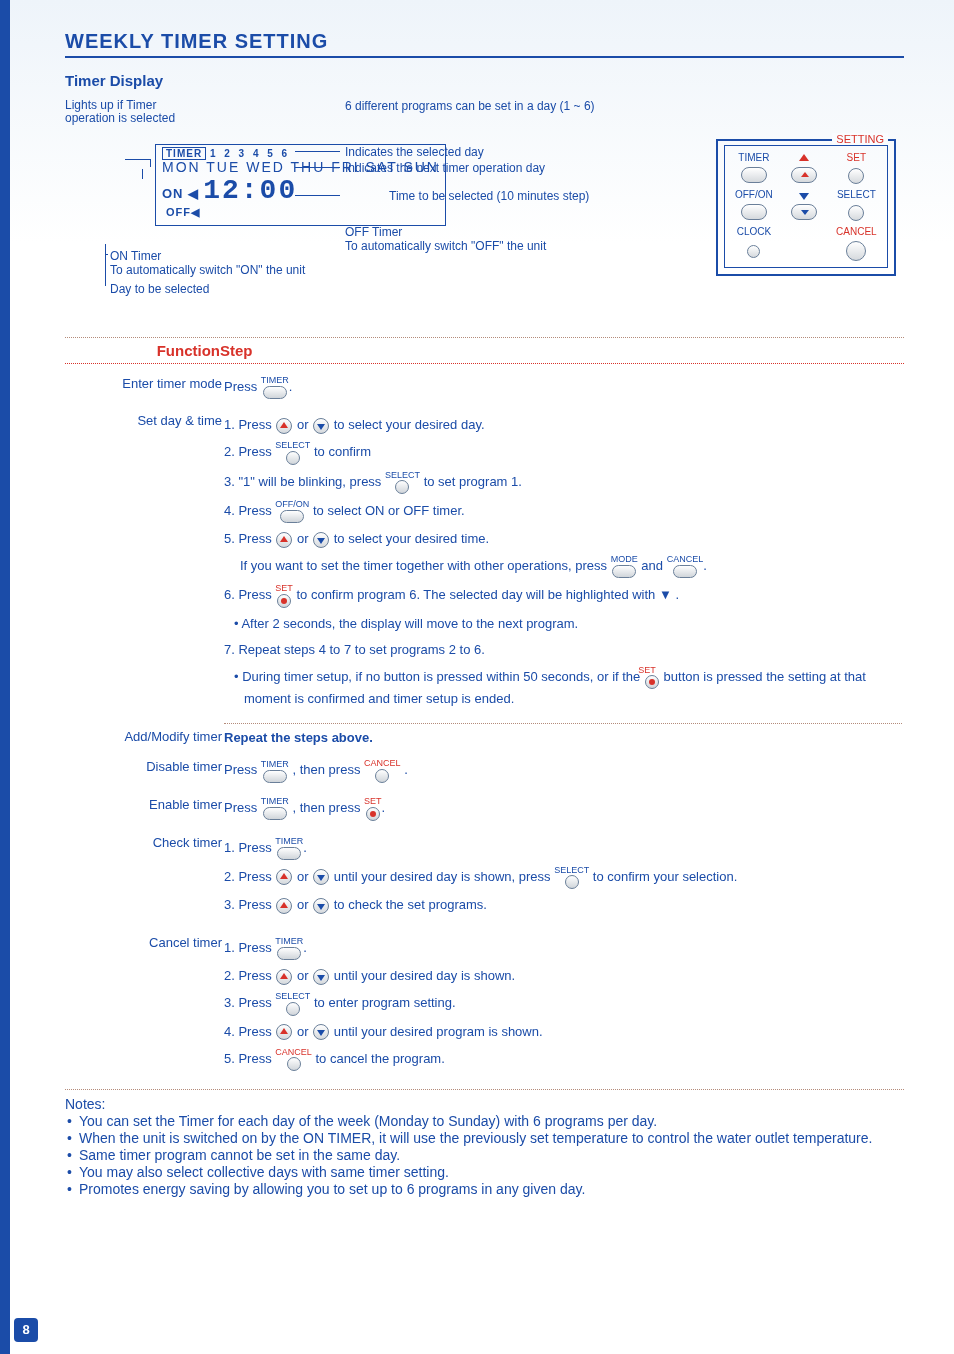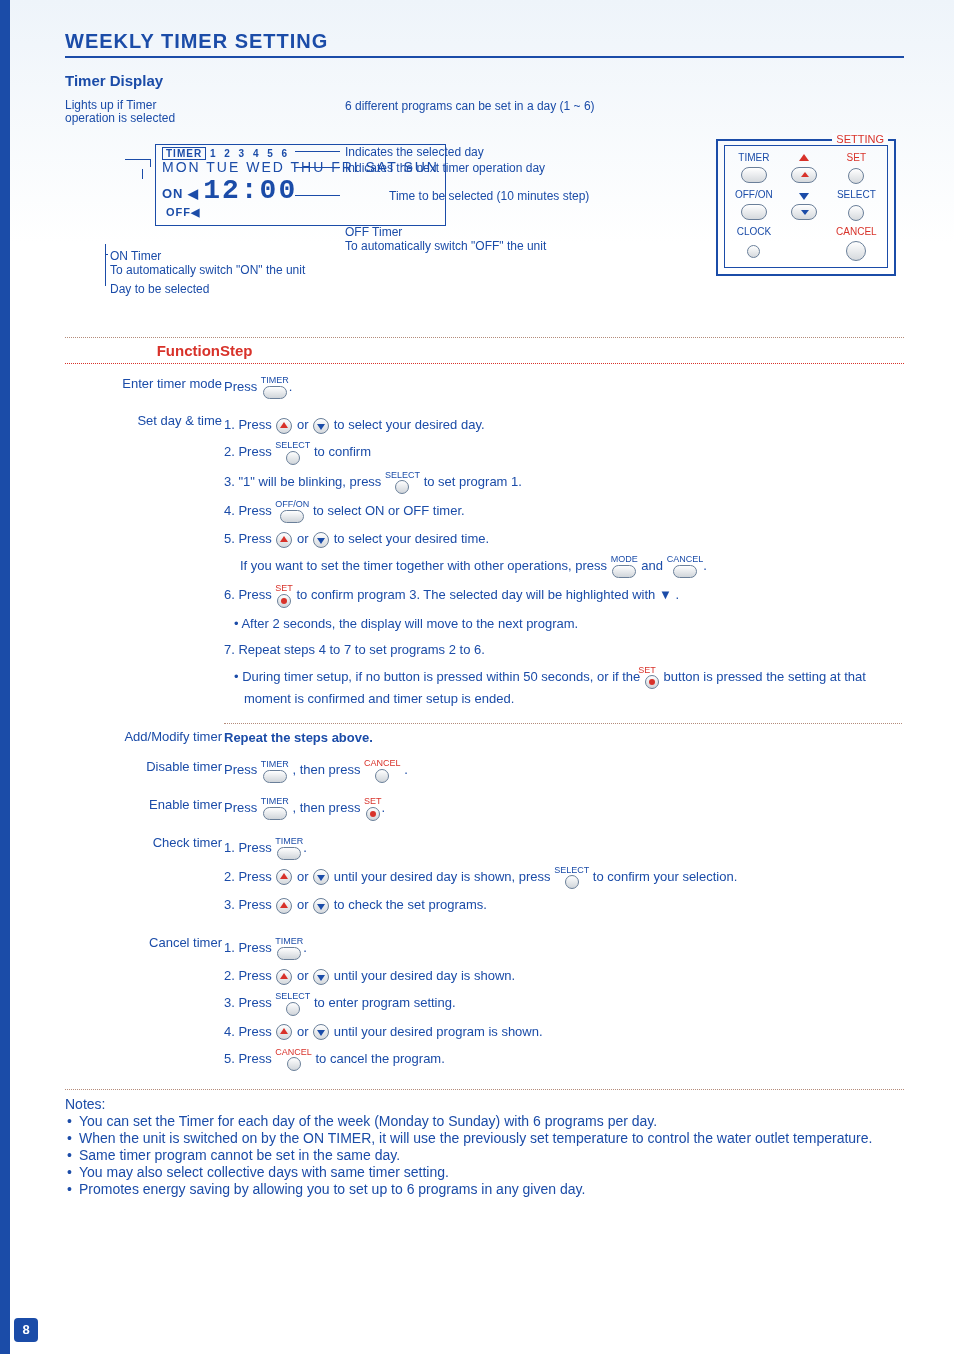--- a/index.html
+++ b/index.html
@@ -339,21 +339,21 @@
     </div>
     <div class="step-line" style="margin-left:16px;">
       <span>If you want to set the timer together with other operations, press</span>
       <span class="label-over blue"><small>MODE</small><span class="icon-oval"></span></span>
       <span>and</span>
       <span class="label-over blue"><small>CANCEL</small><span class="icon-oval"></span></span>.
     </div>
     <div class="step-line">
       <span>6. Press</span>
       <span class="label-over red"><small>SET</small><span class="icon-round red-dot"></span></span>
-      <span>to confirm program 3. The selected day will be highlighted with ▼ .</span>
+      <span>to confirm program 6. The selected day will be highlighted with ▼ .</span>
     </div>
     <div class="step-line bullet">• After 2 seconds, the display will move to the next program.</div>
     <div class="step-line">7. Repeat steps 4 to 7 to set programs 2 to 6.</div>
     <div class="step-line bullet">
       <span>• During timer setup, if no button is pressed within 50 seconds, or if the</span>
       <span class="label-over red"><small>SET</small><span class="icon-round red-dot"></span></span>
       <span>button is pressed the setting at that moment is confirmed and timer setup is ended.</span>
     </div>
   </td>
 </tr>

